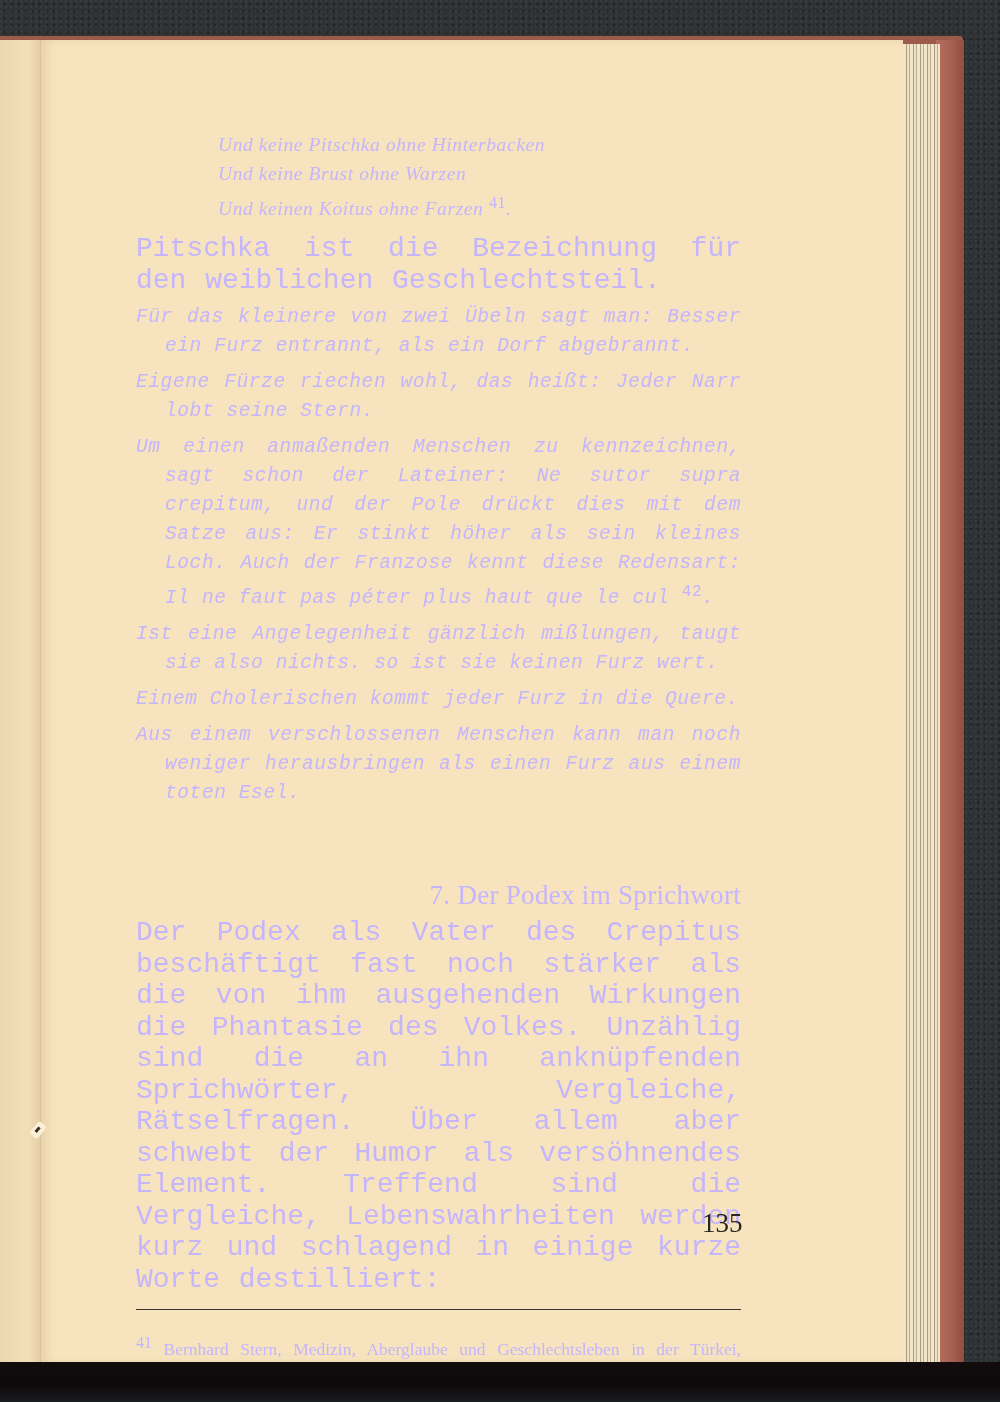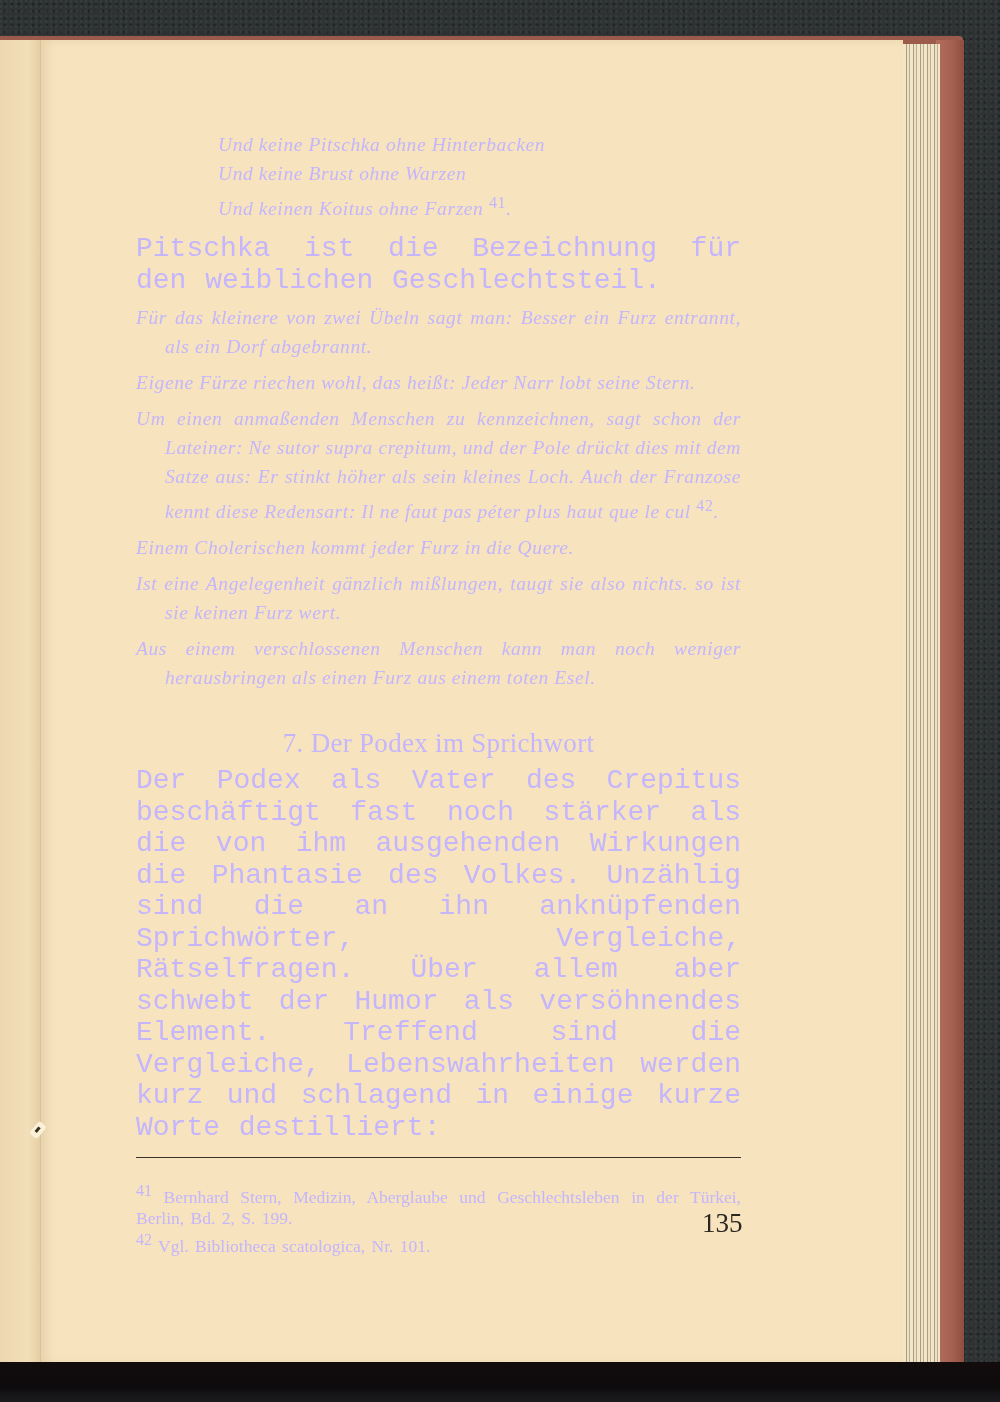--- a/index.html
+++ b/index.html
@@ -52,31 +52,31 @@
     margin-left: 82px;
     font-family: "Liberation Serif", serif; font-style: italic;
     font-size: 19.5px; line-height: 29px; letter-spacing: 0.6px;
   }
   .body-text {
     font-family: Liberation Mono, monospace;
     font-size: 28px; line-height: 31.5px; text-align: justify;
     word-spacing: 2px;
   }
   .proverb {
-    font-family: Liberation Serif, serif; font-style: italic;
+    font-family: Liberation Mono, monospace; font-style: italic;
     font-size: 19.5px; line-height: 29px; letter-spacing: 0.6px;
     text-align: justify;
     padding-left: 29px; text-indent: -29px;
     margin-top: 7px;
   }
   sup { font-size: 16px; vertical-align: 7px; font-style: normal; }
   .p1 { margin-top: 10px; }
   .heading {
     font-family: "Liberation Serif", serif;
-    font-size: 27px; text-align: center; margin-top: 36px; margin-bottom: 6px;
+    font-size: 27px; text-align: right; margin-top: 72px; margin-bottom: 6px;
     letter-spacing: 0.3px;
   }
   .rule {
     margin-top: 14px; height: 1px; background: #3a332c; width: 605px;
   }
   .footnotes {
     margin-top: 22px;
     font-family: "Liberation Serif", serif;
     font-size: 17.5px; line-height: 21px; text-align: justify; word-spacing: 2px;
   }
@@ -106,22 +106,22 @@
     <div>Und keine Pitschka ohne Hinterbacken</div>
     <div>Und keine Brust ohne Warzen</div>
     <div><span>Und keinen Koitus ohne Farzen</span> <sup>41</sup><span>.</span></div>
   </div>
 
   <div class="body-text p1">Pitschka ist die Bezeichnung für den weiblichen Geschlechtsteil.</div>
 
   <div class="proverb">Für das kleinere von zwei Übeln sagt man: Besser ein Furz entrannt, als ein Dorf abgebrannt.</div>
   <div class="proverb">Eigene Fürze riechen wohl, das heißt: Jeder Narr lobt seine Stern.</div>
   <div class="proverb"><span>Um einen anmaßenden Menschen zu kennzeichnen, sagt schon der Lateiner: Ne sutor supra crepitum, und der Pole drückt dies mit dem Satze aus: Er stinkt höher als sein kleines Loch. Auch der Franzose kennt diese Redensart: Il ne faut pas péter plus haut que le cul</span> <sup>42</sup><span>.</span></div>
+  <div class="proverb">Ist eine Angelegenheit gänzlich mißlungen, taugt sie also nichts. so ist sie keinen Furz wert.</div>
   <div class="proverb">Einem Cholerischen kommt jeder Furz in die Quere.</div>
-  <div class="proverb">Ist eine Angelegenheit gänzlich mißlungen, taugt sie also nichts. so ist sie keinen Furz wert.</div>
   <div class="proverb">Aus einem verschlossenen Menschen kann man noch weniger herausbringen als einen Furz aus einem toten Esel.</div>
 
   <div class="heading">7. Der Podex im Sprichwort</div>
   <div class="body-text">Der Podex als Vater des Crepitus beschäftigt fast noch stärker als die von ihm ausgehenden Wirkungen die Phantasie des Volkes. Unzählig sind die an ihn anknüpfenden Sprichwörter, Vergleiche, Rätselfragen. Über allem aber schwebt der Humor als versöhnendes Element. Treffend sind die Vergleiche, Lebenswahrheiten werden kurz und schlagend in einige kurze Worte destilliert:</div>
 
   <div class="rule"></div>
   <div class="footnotes">
     <div><sup>41</sup><span> Bernhard Stern, Medizin, Aberglaube und Geschlechtsleben in der Türkei, Berlin, Bd. 2, S. 199.</span></div>
     <div><sup>42</sup><span> Vgl. Bibliotheca scatologica, Nr. 101.</span></div>
   </div>

